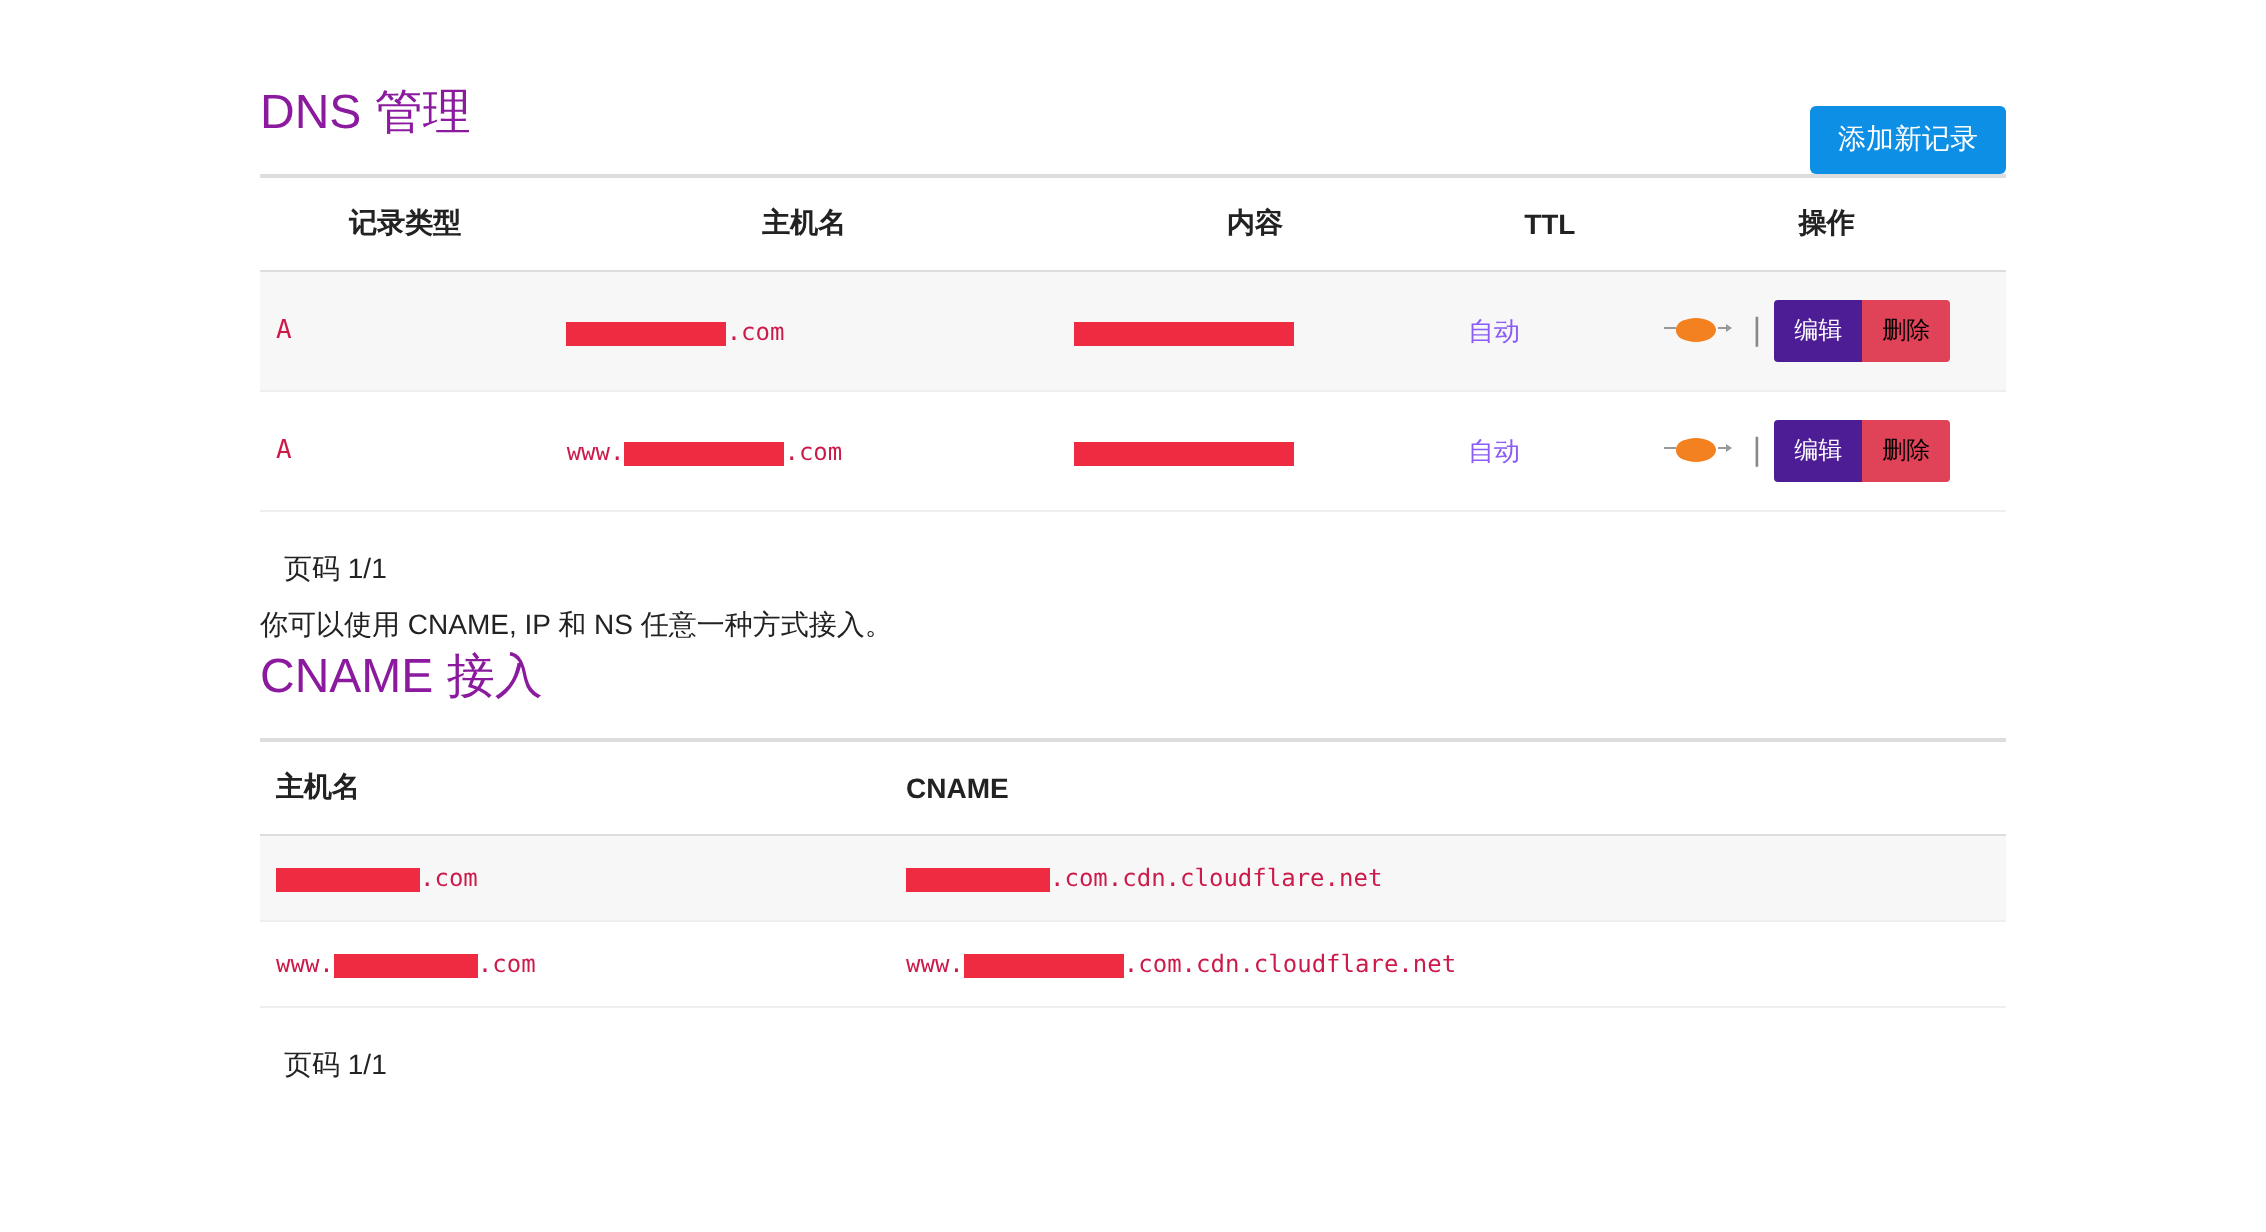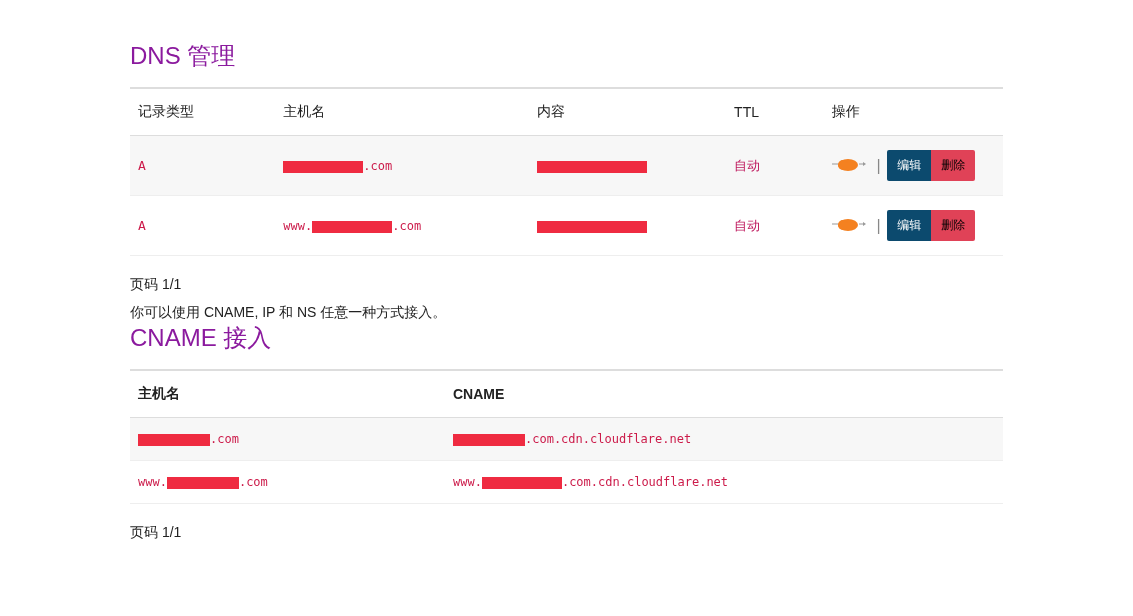--- a/index.html
+++ b/index.html
@@ -1,54 +1,55 @@
 <!DOCTYPE html>
 <html><head>
   <meta charset="utf-8">
   <style>
     * { margin: 0; padding: 0; box-sizing: border-box; }
     body { font-family: -apple-system, BlinkMacSystemFont, "Segoe UI", Arial, sans-serif; background: #fff; color: #222; width: 1133px; padding: 40px 130px 20px 130px; }
     h2.section-title { font-size: 24px; font-weight: 400; color: #8b1a9e; margin-bottom: 15px; }
     .section-header { display: flex; justify-content: space-between; align-items: flex-end; }
     .btn-add { background: #0d8fe6; color: #fff; border: none; font-size: 14px; padding: 8px 14px; border-radius: 3px; cursor: pointer; }
     table.dns-table { width: 100%; border-collapse: collapse; margin-top: 0; }
-    table.dns-table th { text-align: left; font-weight: 400; font-size: 14px; padding: 14px 8px; border-top: 2px solid #ddd; border-bottom: 1px solid #ddd; }
+    table.dns-table th { text-align: center; font-weight: 700; font-size: 14px; padding: 14px 8px; border-top: 2px solid #ddd; border-bottom: 1px solid #ddd; }
     table.dns-table td { font-size: 13px; padding: 14px 8px; border-bottom: 1px solid #eee; vertical-align: middle; }
     table.dns-table tbody tr.highlight { background: #f7f7f7; }
     .rec-type { color: #cc1b4a; font-family: monospace; font-size: 13px; }
     .hostname { color: #cc1b4a; font-family: monospace; font-size: 12px; }
     .redacted-block { display: inline-block; background: #ef2b41; height: 12px; vertical-align: middle; }
     .redacted-wide { width: 110px; }
     .redacted-med { width: 80px; }
     .redacted-sm { width: 72px; }
-    .ttl { font-size: 14px; color: #be185d; }
+    .ttl { font-size: 14px; color: #8b5cf6; }
     .actions-cell { white-space: nowrap; }
     .cloud-icon { display: inline-block; vertical-align: middle; margin-right: 4px; }
     .vbar { color: #888; font-size: 16px; margin: 0 3px; vertical-align: middle; }
-    .btn-edit { background: #0c4a6e; color: #fff; border: none; font-size: 12px; padding: 7px 10px; cursor: pointer; border-radius: 2px 0 0 2px; vertical-align: middle; }
+    .btn-edit { background: #4c1d95; color: #fff; border: none; font-size: 12px; padding: 7px 10px; cursor: pointer; border-radius: 2px 0 0 2px; vertical-align: middle; }
     .btn-del { background: #e04257; color: #000000; border: none; font-size: 12px; padding: 7px 10px; cursor: pointer; border-radius: 0 2px 2px 0; vertical-align: middle; }
-    .page-info { font-size: 14px; color: #222; margin: 20px 0 10px 0; }
+    .page-info { font-size: 14px; color: #222; margin: 20px 0 10px 12px; }
     .note { font-size: 14px; color: #222; }
     table.cname-table { width: 100%; border-collapse: collapse; }
     table.cname-table th { text-align: left; font-weight: 700; font-size: 14px; padding: 14px 8px; border-top: 2px solid #ddd; border-bottom: 1px solid #ddd; }
     table.cname-table td { font-size: 12px; padding: 14px 8px; border-bottom: 1px solid #eee; color: #cc1b4a; font-family: monospace; }
     table.cname-table tbody tr.highlight { background: #f7f7f7; }
     .col-type   { width: 150px; }
     .col-host   { width: 260px; }
     .col-content{ width: 200px; }
     .col-ttl    { width: 100px; }
     .col-actions{ width: 180px; margin-left: 23px; }
     .ccol-host  { width: 315px; }
     .ccol-cname { }
   </style>
 </head>
 <body>
 
 <div class="section-header">
   <h2 class="section-title">DNS 管理</h2>
+  <button class="btn-add">添加新记录</button>
 </div>
 
 <table class="dns-table">
   <thead>
     <tr>
       <th class="col-type">记录类型</th>
       <th class="col-host">主机名</th>
       <th class="col-content">内容</th>
       <th class="col-ttl">TTL</th>
       <th class="col-actions">操作</th>

